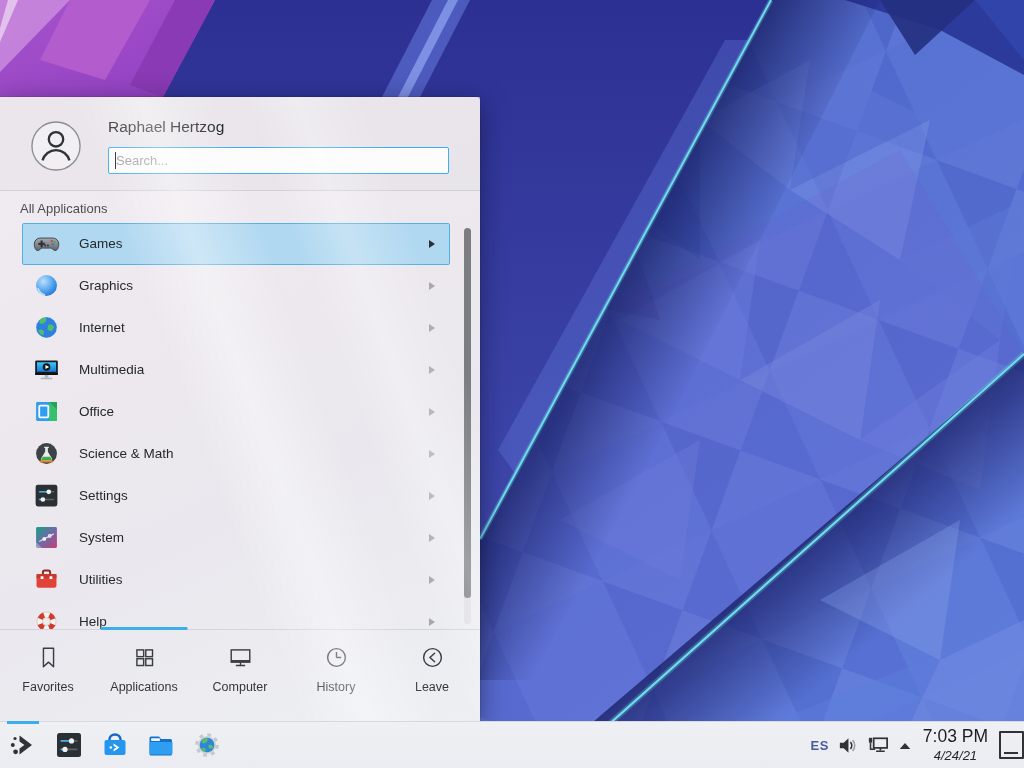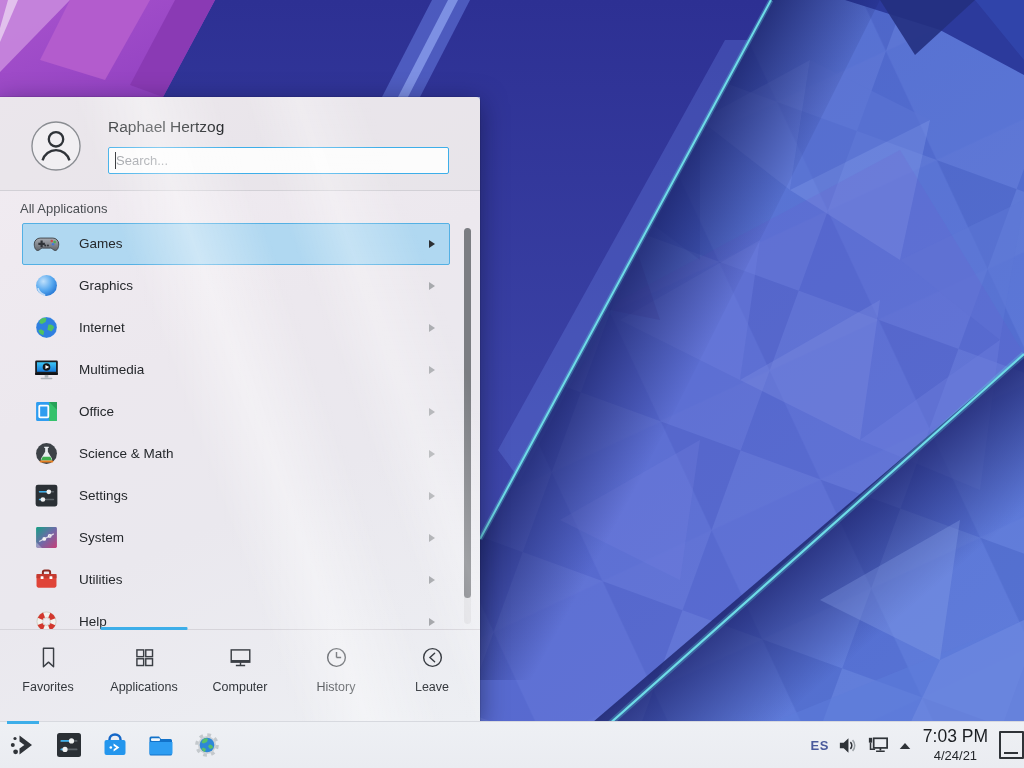--- a/index.html
+++ b/index.html
@@ -62,21 +62,21 @@
   }
   .task-icons{display:flex;gap:14px;margin-left:7px;}
   .task-btn{width:32px;height:32px;position:relative;flex:none;}
   .task-btn svg{width:32px;height:32px;}
   .task-btn.active::before{content:"";position:absolute;top:-8px;left:0;width:32px;height:3px;background:var(--accent,#3daee9);}
   .tray{margin-left:auto;display:flex;align-items:center;gap:8px;}
   .kbd{font-size:13px;font-weight:bold;color:#4a5a9c;letter-spacing:.5px;}
   .tray-ic{flex:none;}
   .clock{text-align:center;line-height:1;margin:4px 3px;cursor:default;}
   .clock .time{font-size:17.5px;color:#1b1e22;}
-  .clock .date{font-size:13px;color:#24272b;margin-top:3px;}
+  .clock .date{font-size:13px;color:#24272b;margin-top:3px;font-style:italic;}
   .show-desktop{width:25px;height:28px;border:2px solid #2f3338;border-radius:1px;position:relative;box-sizing:border-box;background:transparent;}
   .show-desktop::after{content:"";position:absolute;left:3px;bottom:3px;width:14px;height:2px;background:#2f3338;}
   .defs-svg{position:absolute;width:0;height:0;overflow:hidden;}
 </style>
 </head>
 <body>
 
 <svg id="wallpaper" viewBox="0 0 1024 768" preserveAspectRatio="none" aria-hidden="true">
   <defs>
     <linearGradient id="wpBase" x1="0" y1="0" x2="1" y2="1">

